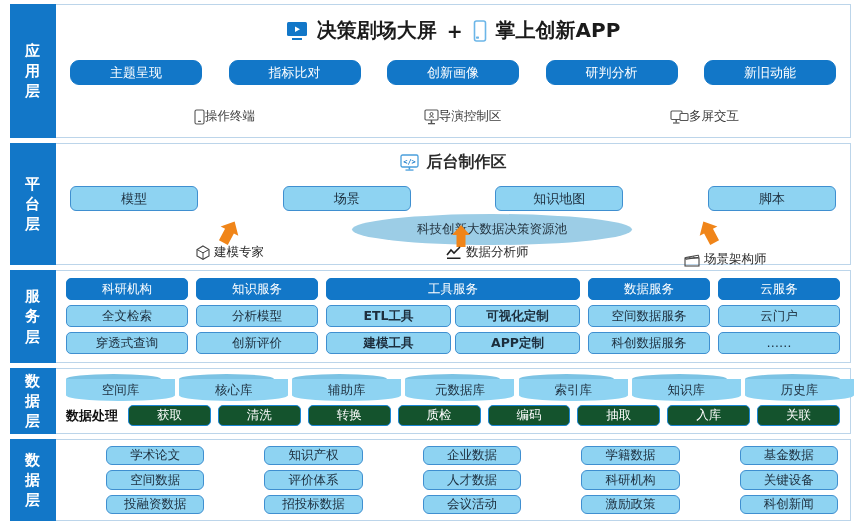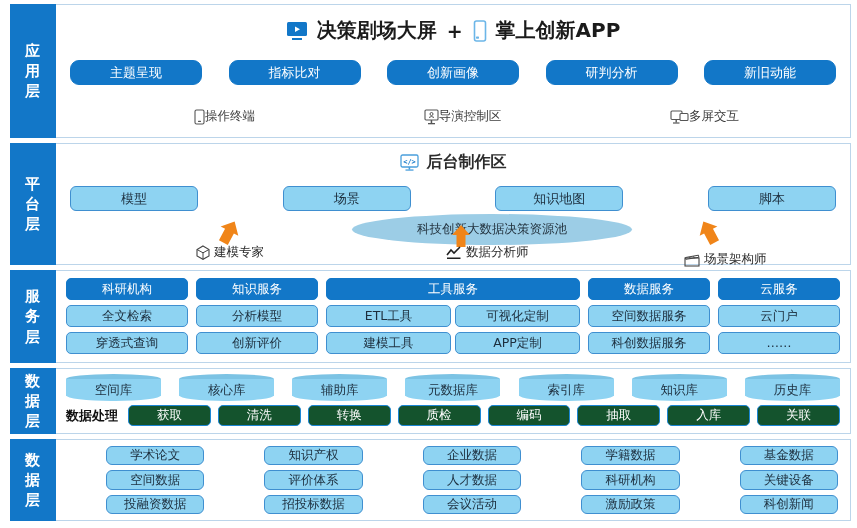--- a/index.html
+++ b/index.html
@@ -108,33 +108,33 @@
 
   
   .svc-grid{
     position:absolute;left:10px;right:10px;top:7px;bottom:7px;
     display:flex;gap:8px;
   }
   .svc-col{display:flex;flex-direction:column;gap:5px;flex:1;}
   .svc-col.wide{flex:2.08;}
   .svc-col .pill{height:22px;}
   .svc-head{font-size:12.5px;}
-  .svc-sub-row{display:flex;gap:4px;}
+  .svc-sub-row{display:flex;gap:4px;font-weight:bold;}
   .svc-sub-row .pill{flex:1;}
 
   
   .db-row{
     position:absolute;left:10px;right:10px;top:5px;
     display:flex;justify-content:space-between;
   }
   .cyl{
     position:relative;width:95px;height:28px;
   }
   .cyl .body{
-    position:absolute;left:0;top:5px;width:95px;height:22px;
+    position:absolute;left:0;top:5px;width:109px;height:22px;
     background:#8ed3f2;
     border-radius:0 0 48% 48% / 0 0 26% 26%;
     display:flex;align-items:center;justify-content:center;
     font-size:12.5px;color:#1c2e3d;
     box-sizing:border-box;
   }
   .cyl .top{
     position:absolute;left:0;top:0;width:95px;height:10px;
     background:#7cc3e4;
     border-radius:50%;

